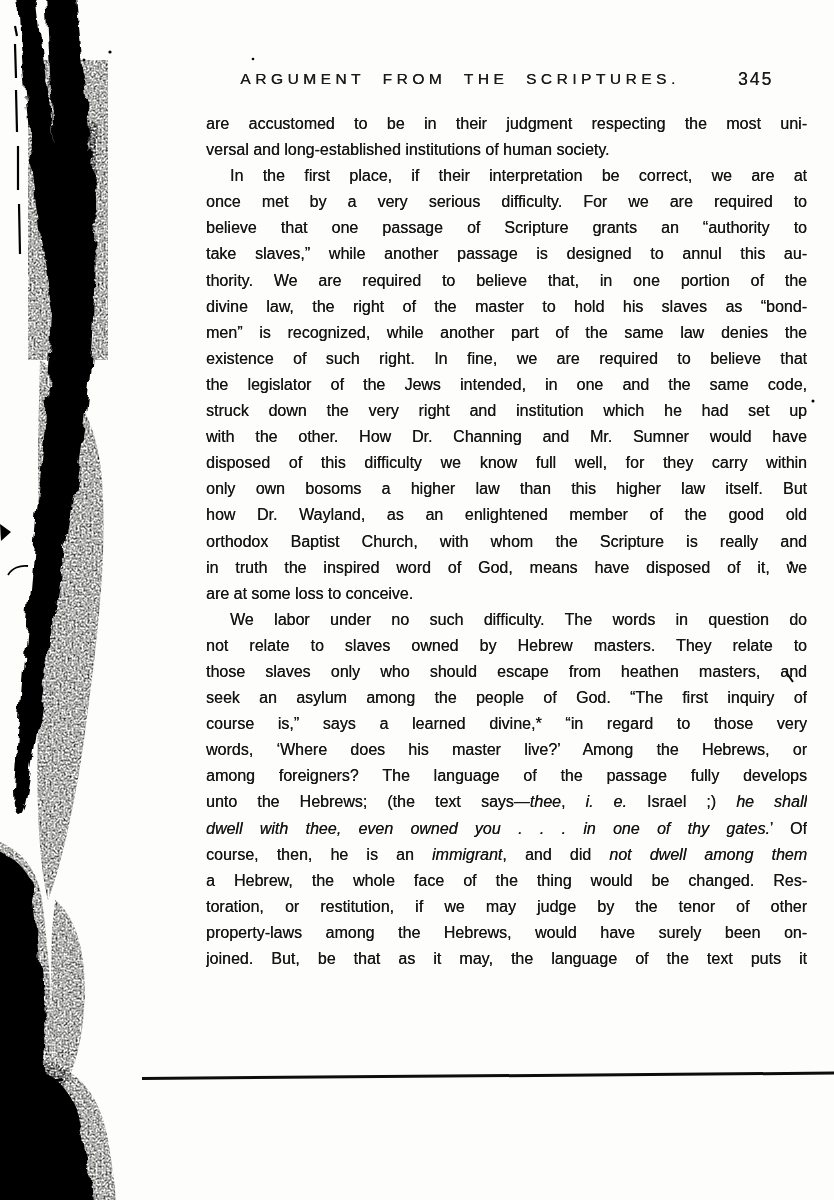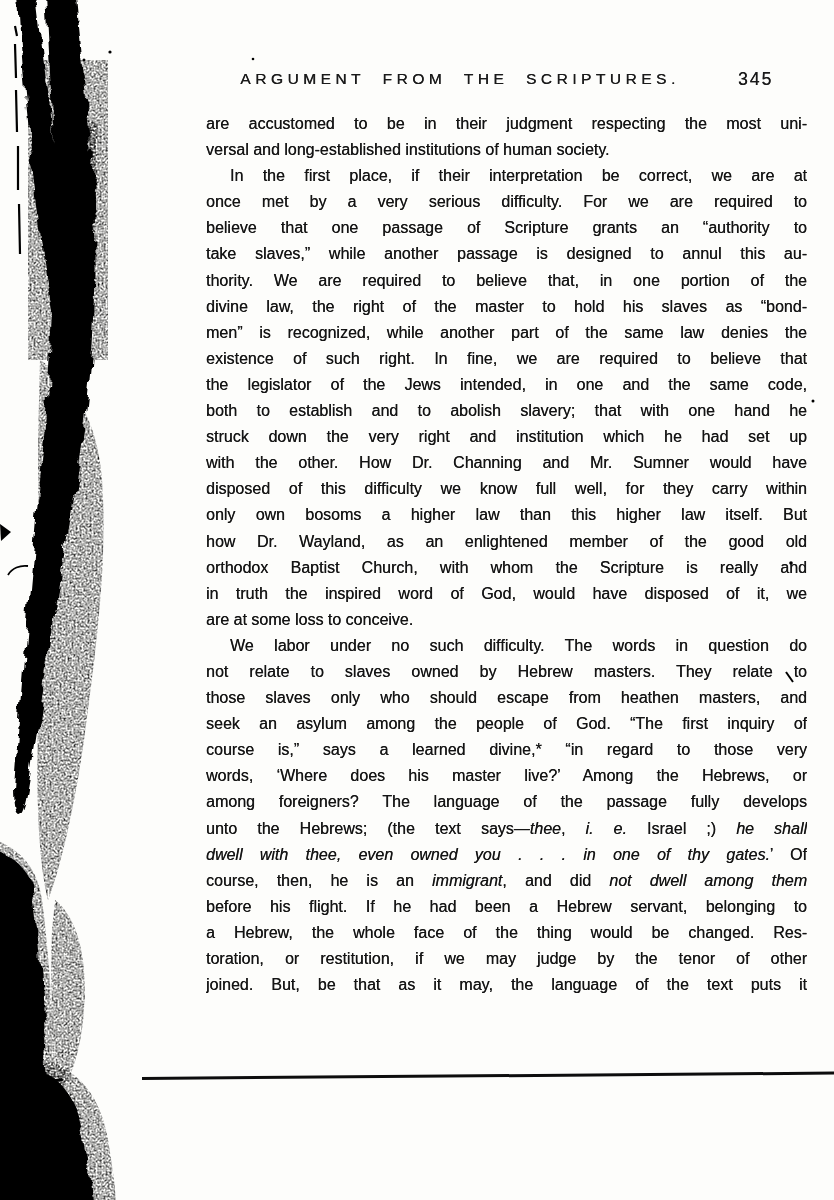--- a/index.html
+++ b/index.html
@@ -111,43 +111,42 @@
       <div class="paragraph">
         <div class="line indent">In the first place, if their interpretation be correct, we are at</div>
         <div class="line">once met by a very serious difficulty.  For we are required to</div>
         <div class="line">believe that one passage of Scripture grants an “authority to</div>
         <div class="line">take slaves,” while another passage is designed to annul this au-</div>
         <div class="line">thority.  We are required to believe that, in one portion of the</div>
         <div class="line">divine law, the right of the master to hold his slaves as “bond-</div>
         <div class="line">men” is recognized, while another part of the same law denies the</div>
         <div class="line">existence of such right.  In fine, we are required to believe that</div>
         <div class="line">the legislator of the Jews intended, in one and the same code,</div>
-        <div class="line">both to establish and to abolish slavery; that with one hand he</div>
         <div class="line">struck down the very right and institution which he had set up</div>
         <div class="line">with the other.  How Dr. Channing and Mr. Sumner would have</div>
         <div class="line">disposed of this difficulty we know full well, for they carry within</div>
         <div class="line">only own bosoms a higher law than this higher law itself.  But</div>
         <div class="line">how Dr. Wayland, as an enlightened member of the good old</div>
         <div class="line">orthodox Baptist Church, with whom the Scripture is really and</div>
-        <div class="line">in truth the inspired word of God, would have disposed of it, we</div>
+        <div class="line">in truth the inspired word of God, means have disposed of it, we</div>
         <div class="line end">are at some loss to conceive.</div>
       </div>
       <div class="paragraph">
         <div class="line indent">We labor under no such difficulty.  The words in question do</div>
         <div class="line">not relate to slaves owned by Hebrew masters.  They relate to</div>
         <div class="line">those slaves only who should escape from heathen masters, and</div>
         <div class="line">seek an asylum among the people of God.  “The first inquiry of</div>
         <div class="line">course is,” says a learned divine,* “in regard to those very</div>
         <div class="line">words, ‘Where does his master live?’  Among the Hebrews, or</div>
         <div class="line">among foreigners?  The language of the passage fully develops</div>
         <div class="line">unto the Hebrews; (the text says—<i>thee</i>, <i>i. e.</i> Israel ;) <i>he shall</i></div>
         <div class="line"><i>dwell with thee, even owned you . . . in one of thy gates.</i>’  Of</div>
         <div class="line">course, then, he is an <i>immigrant</i>, and did <i>not dwell among them</i></div>
-        <div class="line">before his flight.  If he had been a Hebrew servant, belonging to</div>
         <div class="line">a Hebrew, the whole face of the thing would be changed.  Res-</div>
         <div class="line">toration, or restitution, if we may judge by the tenor of other</div>
+        <div class="line">property-laws among the Hebrews, would have surely been on-</div>
         <div class="line">joined.  But, be that as it may, the language of the text puts it</div>
       </div>
     </div>
 
   <div class="footnote-rule"></div>
 
 </div>
 
 </body></html>

